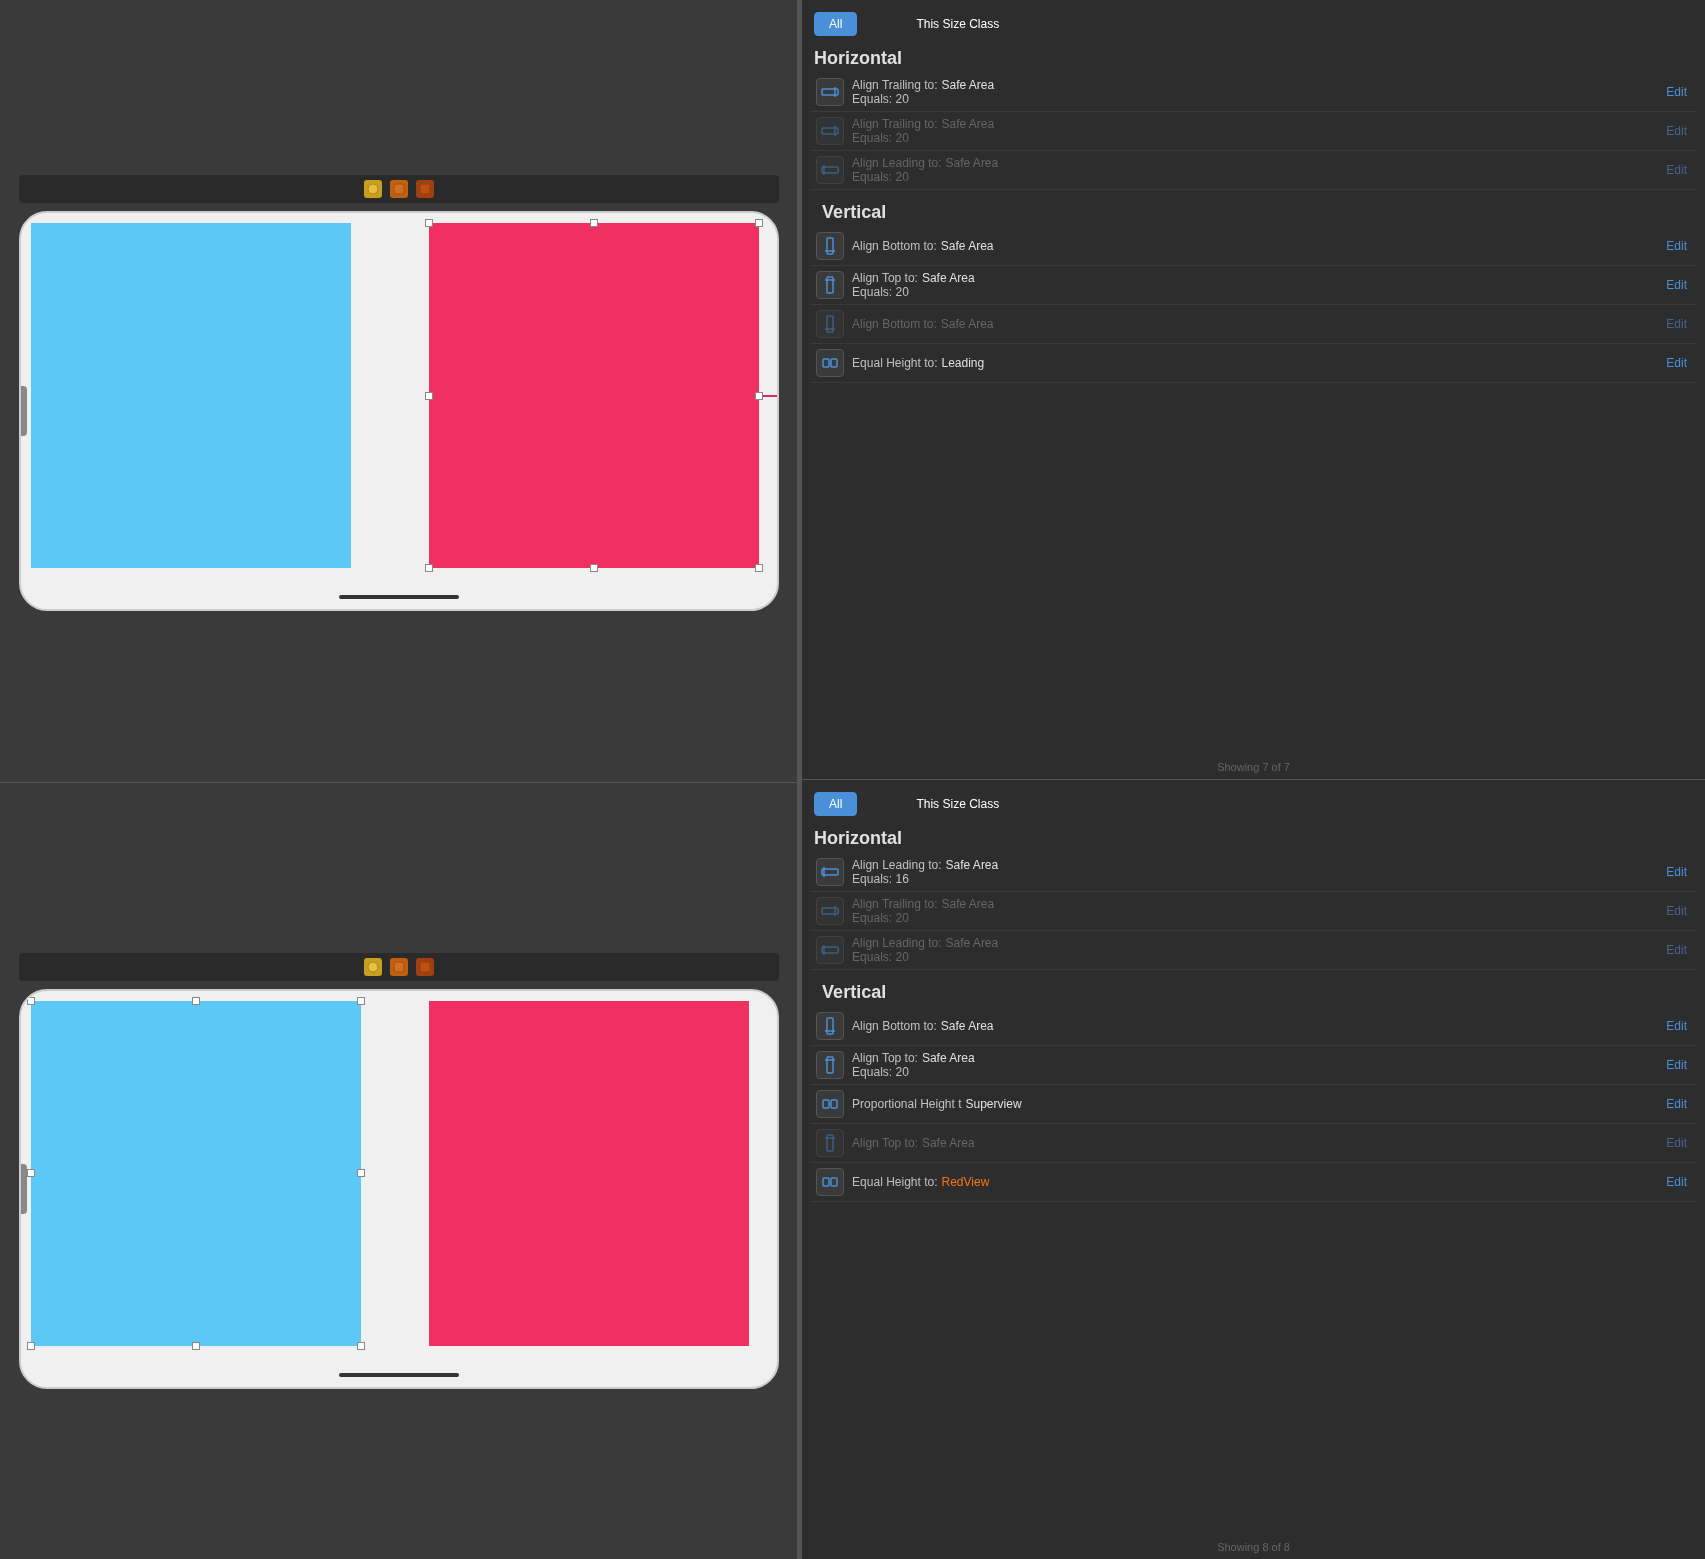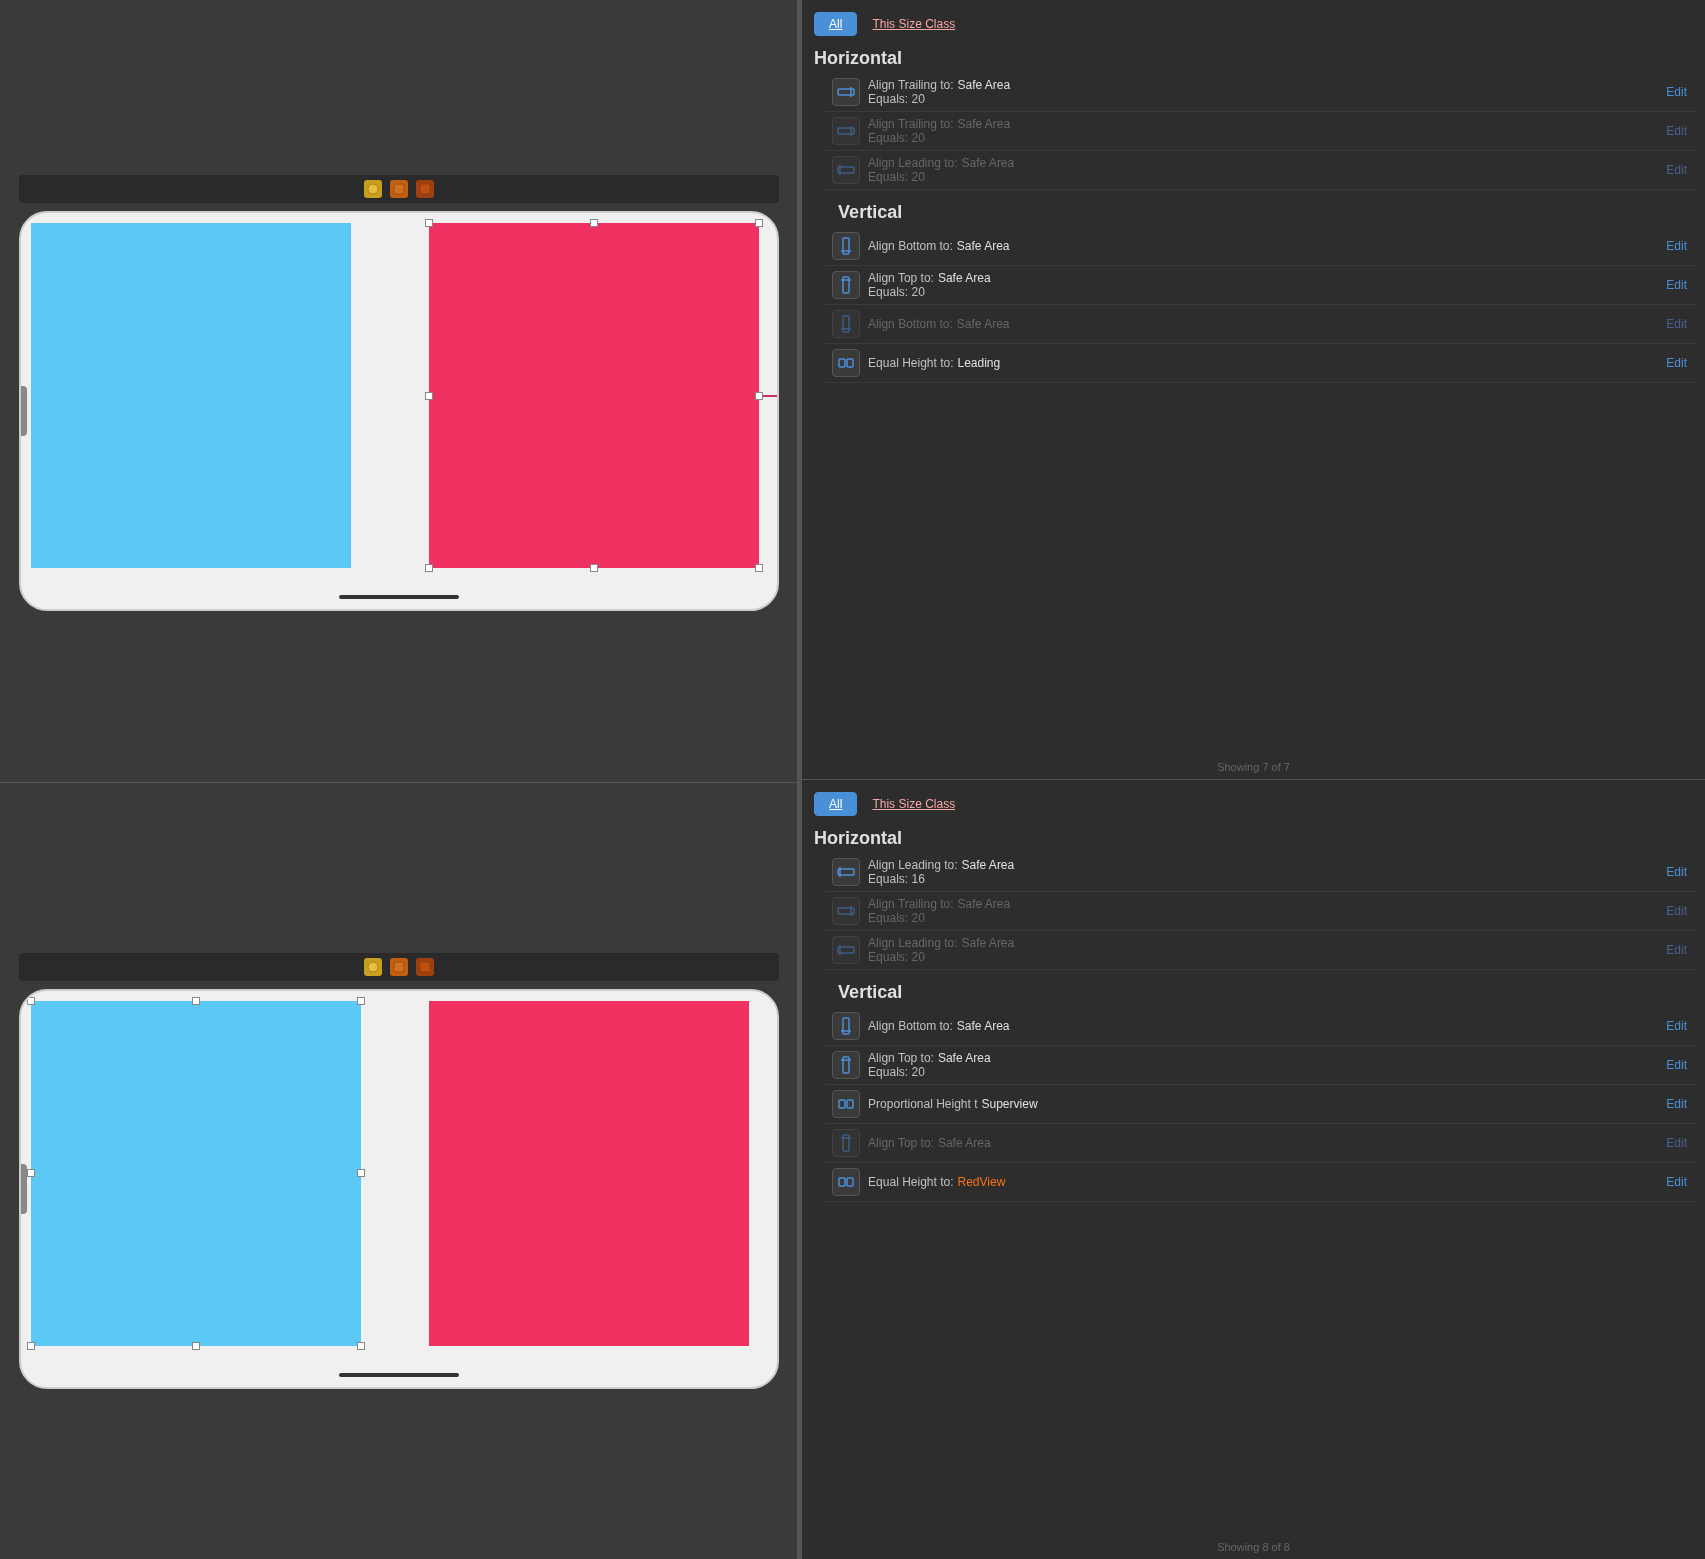--- a/index.html
+++ b/index.html
@@ -142,46 +142,45 @@
     }
 
     .tab-btn {
       padding: 4px 14px;
       border-radius: 4px;
       font-size: 12px;
       cursor: pointer;
       color: #ccc;
       background: transparent;
       border: 1px solid transparent;
-      text-decoration: underline;
     }
 
     .tab-btn.active {
       background: #4a90d9;
       color: white;
       border-color: #4a90d9;
     }
 
     .tab-btn.inactive {
       background: transparent;
-      color: #fca5a5;
+      color: #ffffff;
+      margin-left: 44px;
     }
 
     .section-header {
       font-size: 18px;
       font-weight: 600;
       color: #e0e0e0;
       padding: 8px 12px 4px 12px;
     }
 
     .constraint-list {
       flex: 1;
       overflow: hidden;
       padding: 0 8px;
-      margin-left: 16px;
     }
 
     .constraint-row {
       display: flex;
       align-items: center;
       padding: 5px 6px;
       border-bottom: 1px solid #3a3a3a;
       gap: 8px;
     }
 

